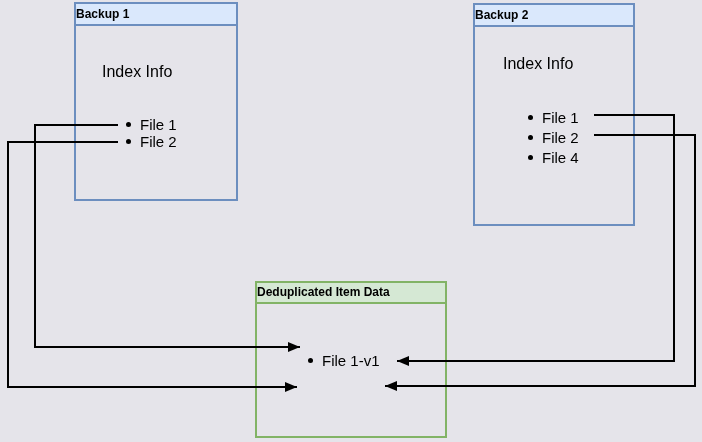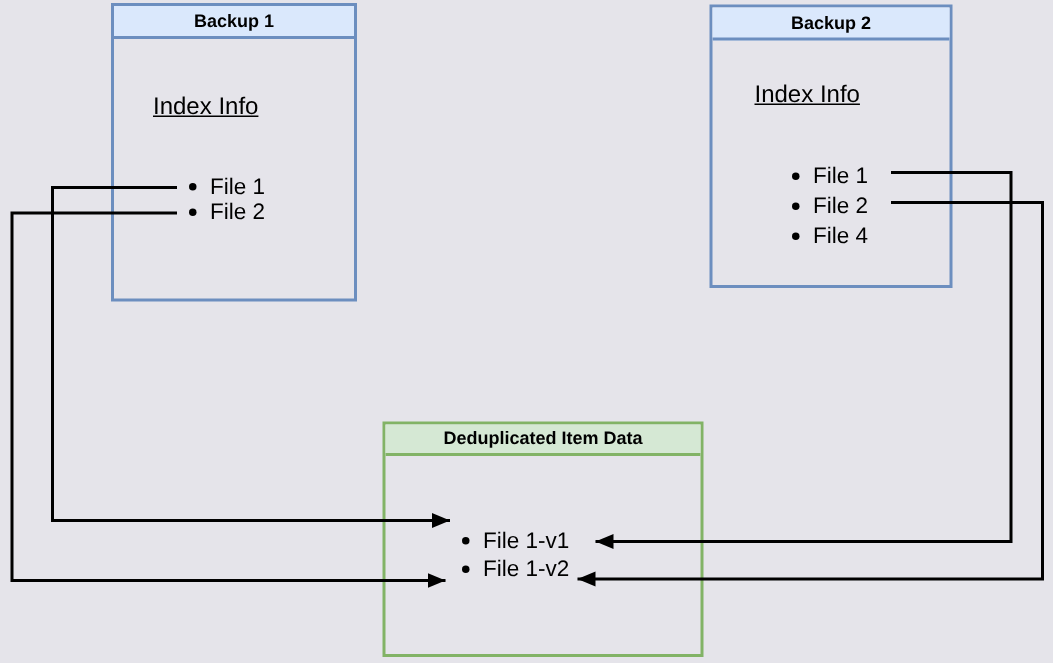--- a/index.html
+++ b/index.html
@@ -20,42 +20,41 @@
     position: absolute;
     box-sizing: border-box;
     background: transparent;
     z-index: 1;
   }
   .panel.blue  { border: 2px solid #6c8ebf; }
   .panel.green { border: 2px solid #82b366; }
   .panel-header {
     box-sizing: border-box;
     width: 100%;
-    text-align: center;
+    text-align: left;
     font-weight: bold;
     font-size: 12px;
   }
   .blue  .panel-header {
     background: #dae8fc;
     border-bottom: 2px solid #6c8ebf;
     height: 22px;
     line-height: 20px;
   }
   .green .panel-header {
     background: #d5e8d4;
     border-bottom: 2px solid #82b366;
     height: 21px;
     line-height: 19px;
   }
   .index-label {
     position: absolute;
     font-size: 16px;
     line-height: 16px;
     white-space: nowrap;
-    text-decoration: underline;
   }
   .file-list {
     position: absolute;
   }
   .li {
     display: flex;
     align-items: center;
     font-size: 15px;
     white-space: nowrap;
   }
@@ -98,49 +97,45 @@
           <span class="dot"></span>
           <span>File 1</span>
         </div>
         <div class="li">
           <span class="dot"></span>
           <span>File 2</span>
         </div>
       </div>
   </div>
 
-  <div class="panel blue" style="left:473px; top:3px; width:162px; height:189px;">
+  <div class="panel blue" style="left:473px; top:3px; width:162px; height:223px;">
     <div class="panel-header">Backup 2</div>
     <div class="index-label" style="left:28px; top:51px;">Index Info</div>
     <div class="file-list b2-list" style="left:53px; top:102px;">
         <div class="li">
           <span class="dot"></span>
           <span>File 1</span>
         </div>
         <div class="li">
           <span class="dot"></span>
           <span>File 2</span>
         </div>
         <div class="li">
           <span class="dot"></span>
           <span>File 4</span>
         </div>
       </div>
   </div>
 
-  <div class="panel green" style="left:255px; top:281px; width:214px; height:157px;">
+  <div class="panel green" style="left:255px; top:281px; width:192px; height:157px;">
     <div class="panel-header">Deduplicated Item Data</div>
     <div class="file-list dd-list" style="left:51px; top:68px;">
         <div class="li">
           <span class="dot"></span>
           <span>File 1-v1</span>
-        </div>
-        <div class="li">
-          <span class="dot"></span>
-          <span>File 1-v2</span>
         </div>
       </div>
   </div>
 
   <svg id="conn-layer" viewBox="0 0 702 442" xmlns="http://www.w3.org/2000/svg">
     <defs>
       <marker id="arrow" markerUnits="userSpaceOnUse" markerWidth="14" markerHeight="12" refX="12" refY="5" orient="auto">
         <path d="M0,0 L12,5 L0,10 Z" fill="#000000"></path>
       </marker>
     </defs>

